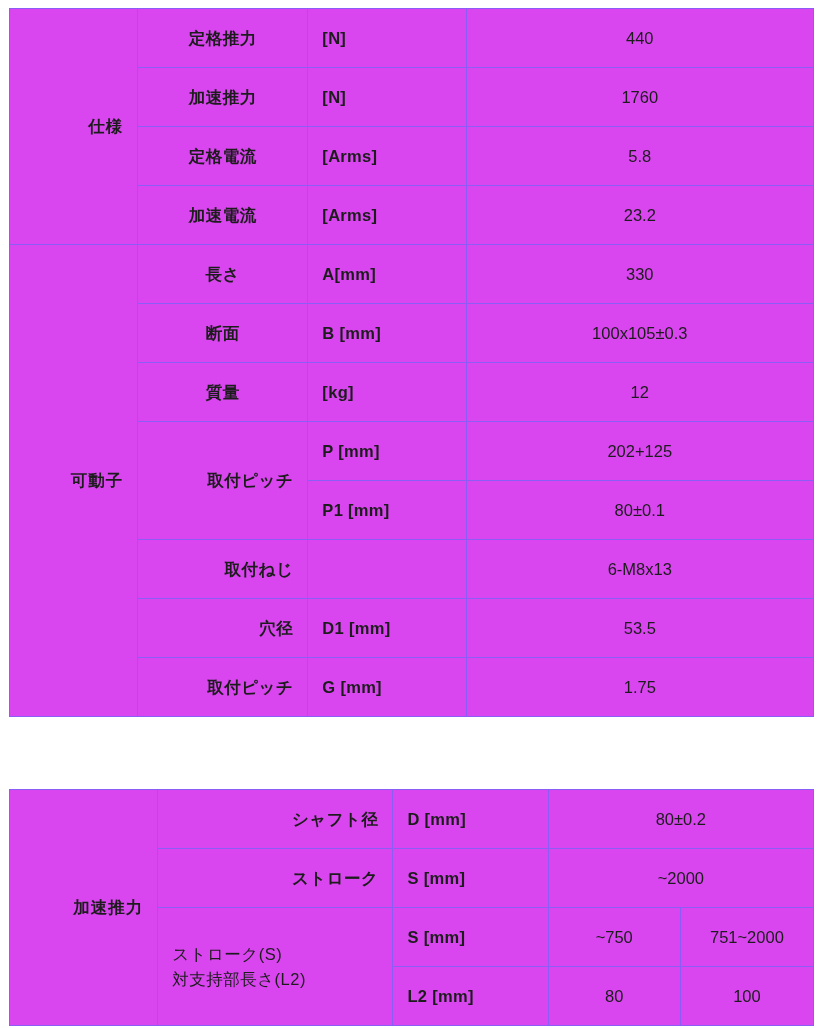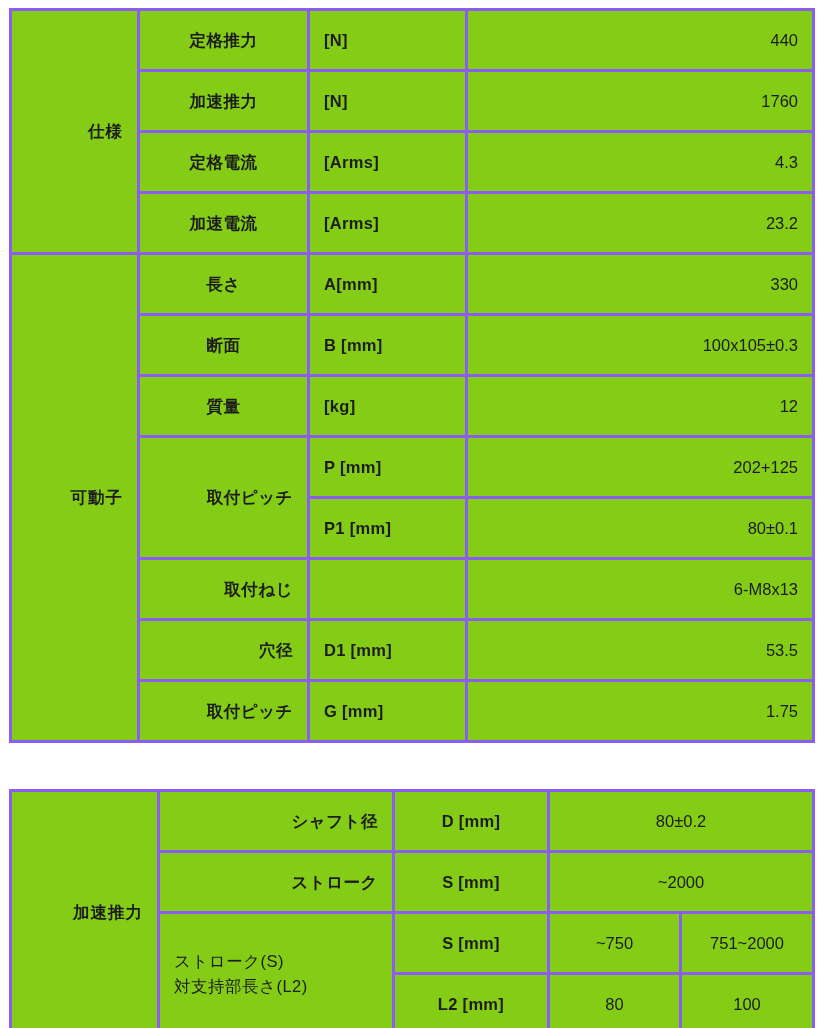--- a/index.html
+++ b/index.html
@@ -21,26 +21,26 @@
     position: relative;
   }
 
   table.spec {
     border-collapse: collapse;
     table-layout: fixed;
     border: 1px solid #d8d8d8;
   }
 
   table.spec td {
-    border: 3px solid #8b5cf6;
+    border: 1px solid #8b5cf6;
     padding: 0 14px;
     font-size: 16.5px;
     color: #1c1c1c;
     vertical-align: middle;
-    background: #84cc16;
+    background: #d946ef;
     line-height: 1.35;
   }
 
   
   #table-main {
     position: absolute;
     left: 9px;
     top: 8px;
     width: 805px;
   }
@@ -68,39 +68,39 @@
     padding-left: 26px;
   }
   .cell-symbol {
     background: #f6f5f3;
     text-align: left;
     font-weight: bold;
     letter-spacing: 0.3px;
   }
   .cell-value {
     background: #ffffff;
-    text-align: right;
+    text-align: center;
   }
 
   
   #table-shaft {
     position: absolute;
     left: 9px;
     top: 789px;
     width: 805px;
   }
   #table-shaft td { height: 58px; }
 
   .s-col-group  { width: 148px; }
   .s-col-item   { width: 235px; }
   .s-col-symbol { width: 155px; }
   .s-col-v1     { width: 132px; }
   .s-col-v2     { width: 133px; }
 
-  .cell-center { text-align: center; }
+  .cell-center { }
   .cell-two-line {
     background: #f6f5f3;
     text-align: left;
     font-weight: normal;
     padding-left: 26px;
     letter-spacing: 0.5px;
   }
   .cell-two-line span { display: block; line-height: 1.5; }
 </style>
 </head>
@@ -124,21 +124,21 @@
         <td class="cell-value">440</td>
       </tr>
       <tr>
         <td class="cell-item">加速推力</td>
         <td class="cell-symbol">[N]</td>
         <td class="cell-value">1760</td>
       </tr>
       <tr>
         <td class="cell-item">定格電流</td>
         <td class="cell-symbol">[Arms]</td>
-        <td class="cell-value">4.3</td>
+        <td class="cell-value">5.8</td>
       </tr>
       <tr>
         <td class="cell-item">加速電流</td>
         <td class="cell-symbol">[Arms]</td>
         <td class="cell-value">23.2</td>
       </tr>
 
       <tr>
         <td class="cell-group" rowspan="8">可動子</td>
         <td class="cell-item">長さ</td>

